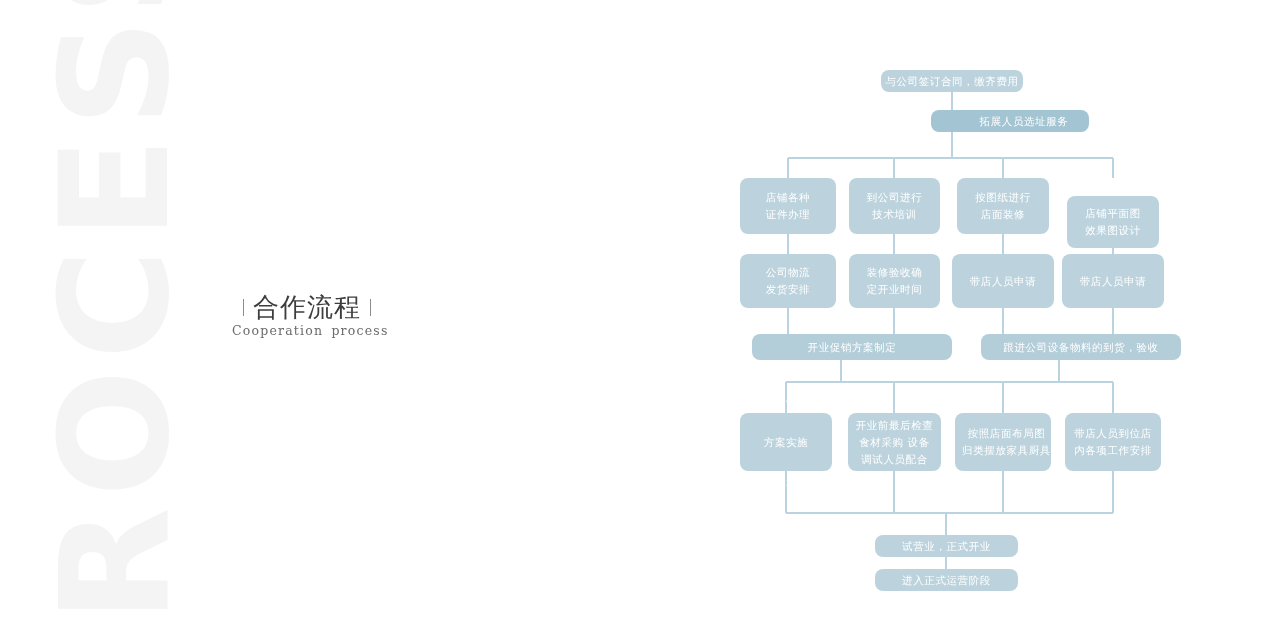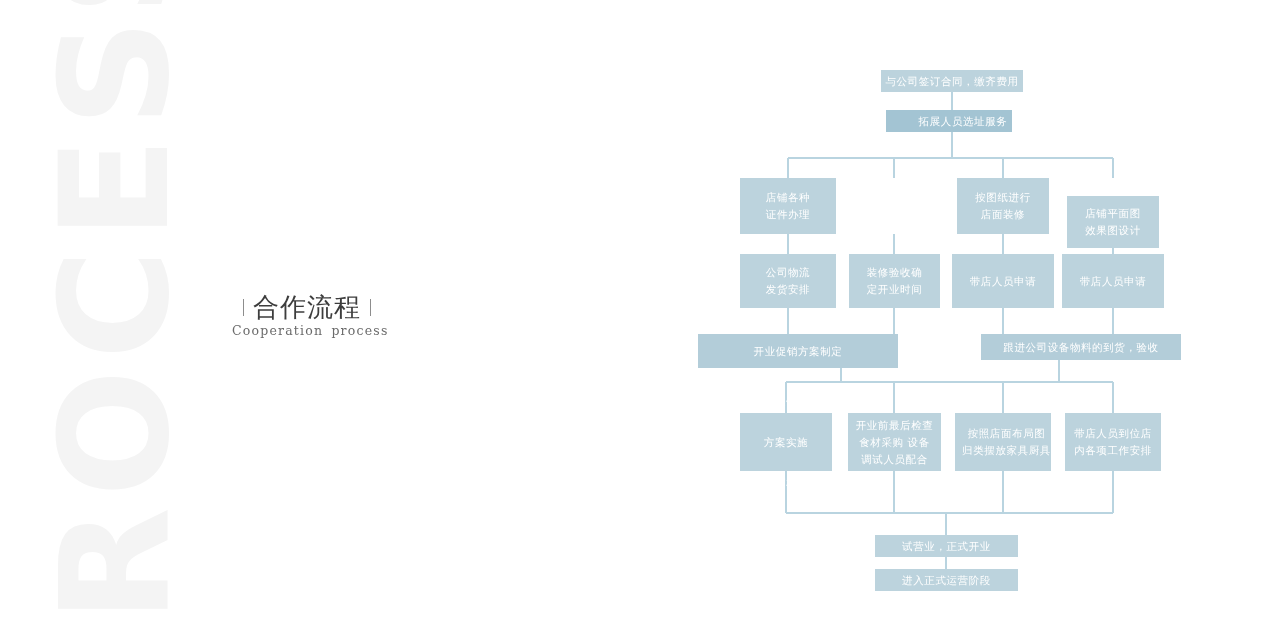--- a/index.html
+++ b/index.html
@@ -98,20 +98,21 @@
     display: flex;
     flex-direction: column;
     align-items: center;
     justify-content: center;
     color: #ffffff;
     font-size: 10.5px;
     line-height: 17px;
     letter-spacing: 0.6px;
     text-align: center;
     white-space: nowrap;
+    border-radius: 8px;
   }
   .node .ln { display: block; }
   .tone-b { background: #a3c4d3; }
   .tone-c { background: #b3cdd9; }
   .tone-d { background: #bcd3dd; }
 </style>
 </head>
 <body>
 
 <div id="watermark">PROCESS</div>
@@ -165,28 +166,32 @@
       <path d="M946 513 L946 535"></path>
 
       <path d="M946 557 L946 569"></path>
     </g>
   </svg>
 
   <div class="node tone-d" style="left:881px; top:70px; width:142px; height:22px;">
     <span class="ln">与公司签订合同，缴齐费用</span>
   </div>
 
-  <div class="node tone-b" style="left:886px; top:110px; width:126px; height:22px;padding-left:28px;">
+  <div class="node tone-b" style="left:931px; top:110px; width:158px; height:22px;padding-left:28px;">
     <span class="ln">拓展人员选址服务</span>
   </div>
 
   <div class="node tone-d" style="left:740px; top:178px; width:96px; height:56px;">
     <span class="ln">店铺各种</span>
     <span class="ln">证件办理</span>
   </div>
+  <div class="node tone-d" style="left:849px; top:178px; width:91px; height:56px;">
+    <span class="ln">到公司进行</span>
+    <span class="ln">技术培训</span>
+  </div>
   <div class="node tone-d" style="left:957px; top:178px; width:92px; height:56px;">
     <span class="ln">按图纸进行</span>
     <span class="ln">店面装修</span>
   </div>
   <div class="node tone-d" style="left:1067px; top:196px; width:92px; height:52px;">
     <span class="ln">店铺平面图</span>
     <span class="ln">效果图设计</span>
   </div>
 
   <div class="node tone-d" style="left:740px; top:254px; width:96px; height:54px;">
@@ -197,21 +202,21 @@
     <span class="ln">装修验收确</span>
     <span class="ln">定开业时间</span>
   </div>
   <div class="node tone-d" style="left:952px; top:254px; width:102px; height:54px;">
     <span class="ln">带店人员申请</span>
   </div>
   <div class="node tone-d" style="left:1062px; top:254px; width:102px; height:54px;">
     <span class="ln">带店人员申请</span>
   </div>
 
-  <div class="node tone-c" style="left:698px; top:334px; width:200px; height:34px;">
+  <div class="node tone-c" style="left:752px; top:334px; width:200px; height:26px;">
     <span class="ln">开业促销方案制定</span>
   </div>
   <div class="node tone-c" style="left:981px; top:334px; width:200px; height:26px;">
     <span class="ln">跟进公司设备物料的到货，验收</span>
   </div>
 
   <div class="node tone-d" style="left:740px; top:413px; width:92px; height:58px;gap:24px;">
     <span class="ln">开业促销</span>
     <span class="ln">方案实施</span>
     <span class="ln">店面布置</span>

